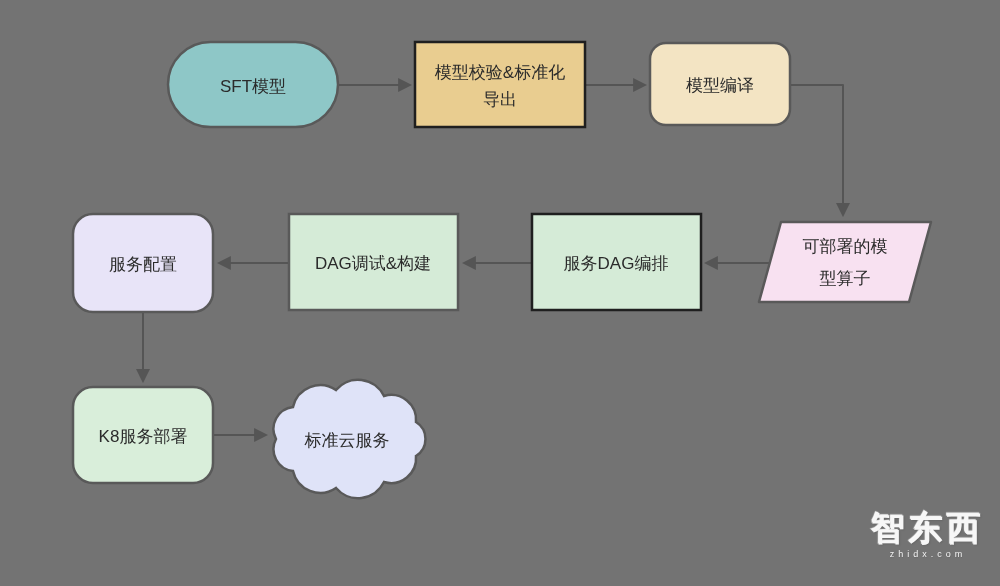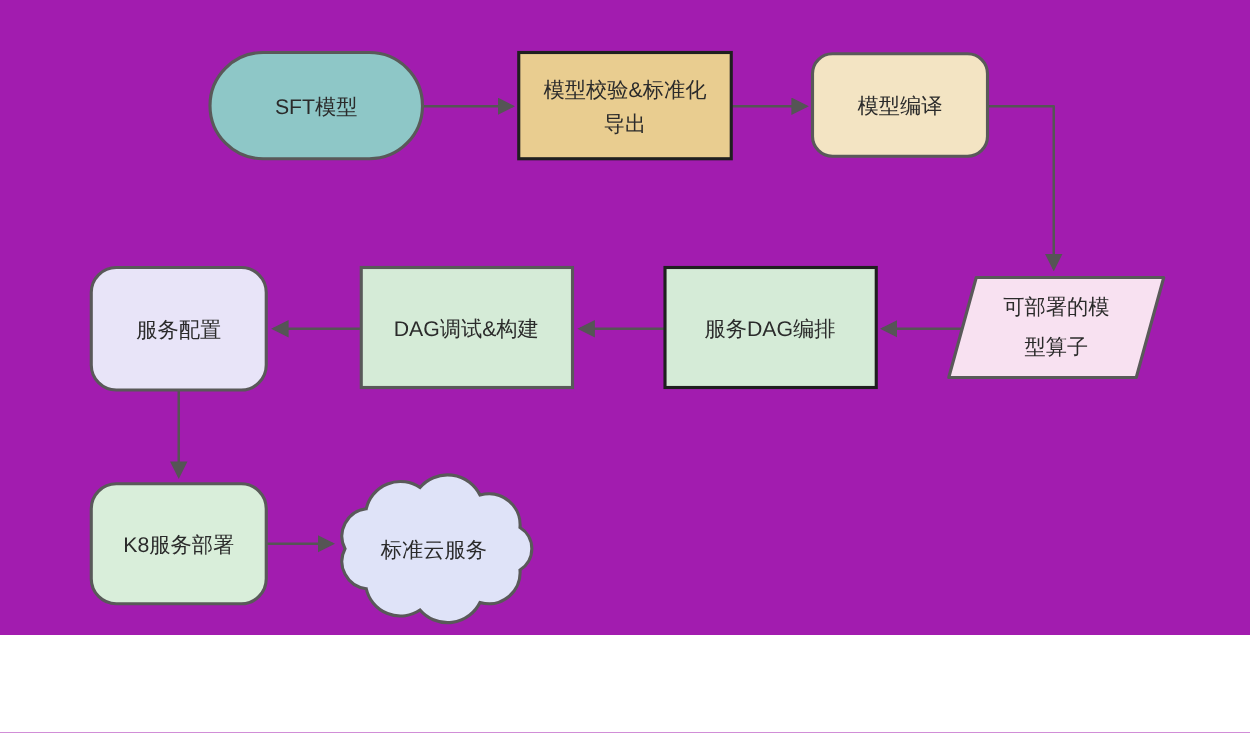--- a/index.html
+++ b/index.html
@@ -4,22 +4,22 @@
 <style>
   html, body {
     margin: 0;
     padding: 0;
     background: #ffffff;
     font-family: "Liberation Sans", "DejaVu Sans", sans-serif;
   }
   .canvas {
     position: relative;
     width: 1000px;
-    height: 508px;
-    background: #a21caf;
+    height: 586px;
+    background: #737373;
     overflow: hidden;
   }
   svg text {
     font-family: "Liberation Sans", "DejaVu Sans", sans-serif;
     font-size: 17px;
     fill: #2b2b2b;
     text-anchor: middle;
     dominant-baseline: central;
   }
   .watermark {

